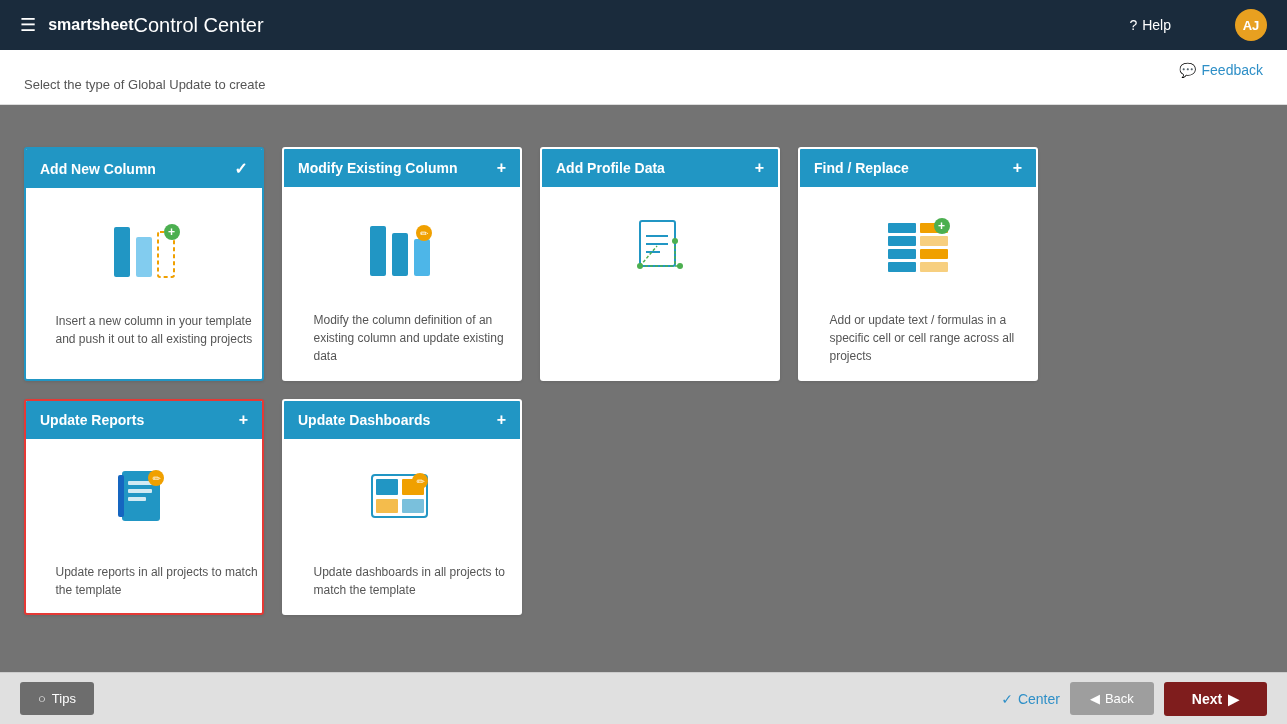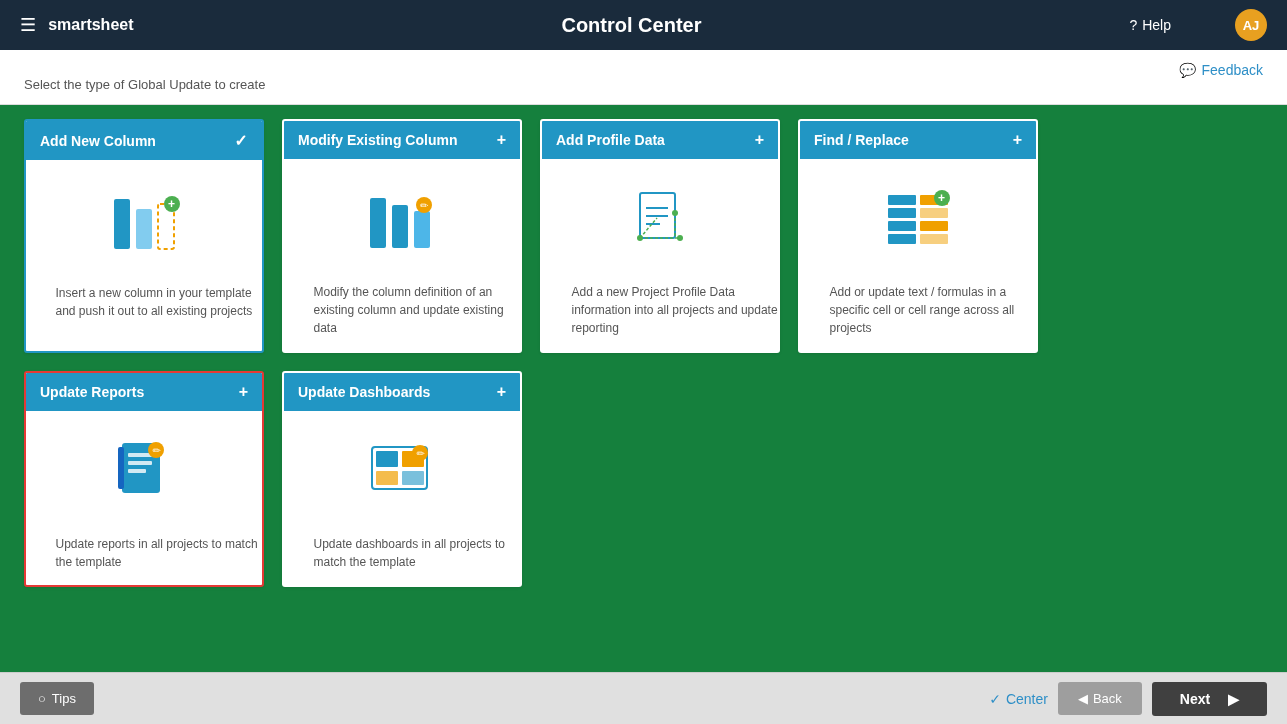--- a/index.html
+++ b/index.html
@@ -10,21 +10,21 @@
       background: #1a2b3c;
       color: white;
       display: flex;
       align-items: center;
       padding: 0 20px;
       height: 50px;
       flex-shrink: 0;
     }
     .header-menu { margin-right: 12px; cursor: pointer; font-size: 18px; }
     .header-logo { font-size: 16px; font-weight: bold; color: white; }
-    .header-title { flex: 1; text-align: center; font-size: 20px; font-weight: bold; }
+    .header-title { flex: 1; text-align: left; font-size: 20px; font-weight: normal; }
     .header-right { display: flex; align-items: center; gap: 20px; }
     .header-help { display: flex; align-items: center; gap: 5px; font-size: 14px; cursor: pointer; }
     .avatar {
       width: 32px; height: 32px; border-radius: 50%;
       background: #e8a020; color: white;
       display: flex; align-items: center; justify-content: center;
       font-size: 13px; font-weight: bold; cursor: pointer; margin-left: 44px;
     }
 
     
@@ -41,22 +41,22 @@
     .page-subtitle { font-size: 13px; color: #555; margin-top: 15px; }
     .feedback-btn {
       display: flex; align-items: center; gap: 5px;
       color: #2e8fc7; font-size: 14px; cursor: pointer;
       text-decoration: none;
     }
 
     
     .main-content {
       flex: 1;
-      padding: 14px 24px;
-      background: #15803d;
+      padding: 42px 24px;
+      background: #737373;
     }
     .cards-grid {
       display: grid;
       grid-template-columns: repeat(4, 240px);
       grid-template-rows: auto auto;
       gap: 18px;
     }
 
     
     .card {
@@ -136,29 +136,29 @@
       background: #9e9e9e;
       color: white;
       border: none;
       padding: 9px 20px;
       border-radius: 3px;
       cursor: pointer;
       font-size: 13px;
       display: flex; align-items: center; gap: 5px;
     }
     .next-btn {
-      background: #404040;
+      background: #7f1d1d;
       color: white;
       border: none;
       padding: 9px 28px;
       border-radius: 3px;
       cursor: pointer;
       font-size: 14px;
       font-weight: bold;
-      display: flex; align-items: center; gap: 18px;
+      display: flex; align-items: center; gap: 6px;
     }
 
     
     .icon-svg { width: 80px; height: 80px; }
 
   </style>
 </head>
 <body>
 
 <header class="header">
@@ -246,21 +246,20 @@
 
             <circle cx="55" cy="30" r="3" fill="#4caf50"></circle>
             <circle cx="20" cy="55" r="3" fill="#4caf50"></circle>
             <circle cx="60" cy="55" r="3" fill="#4caf50"></circle>
 
             <line x1="55" y1="30" x2="55" y2="55" stroke="#4caf50" stroke-width="1.5" stroke-dasharray="3,2"></line>
             <line x1="20" y1="55" x2="60" y2="55" stroke="#4caf50" stroke-width="1.5" stroke-dasharray="3,2"></line>
             <line x1="20" y1="55" x2="37" y2="35" stroke="#4caf50" stroke-width="1.5" stroke-dasharray="3,2"></line>
           </svg>
         </div>
-        <div class="card-desc">Add a new Project Profile Data information into all projects and update reporting</div>
       </div>
     </div>
 
     <div class="card">
       <div class="card-header">
         <span>Find / Replace</span>
         <span class="card-header-icon">+</span>
       </div>
       <div class="card-body">
         <div class="card-icon-area">

